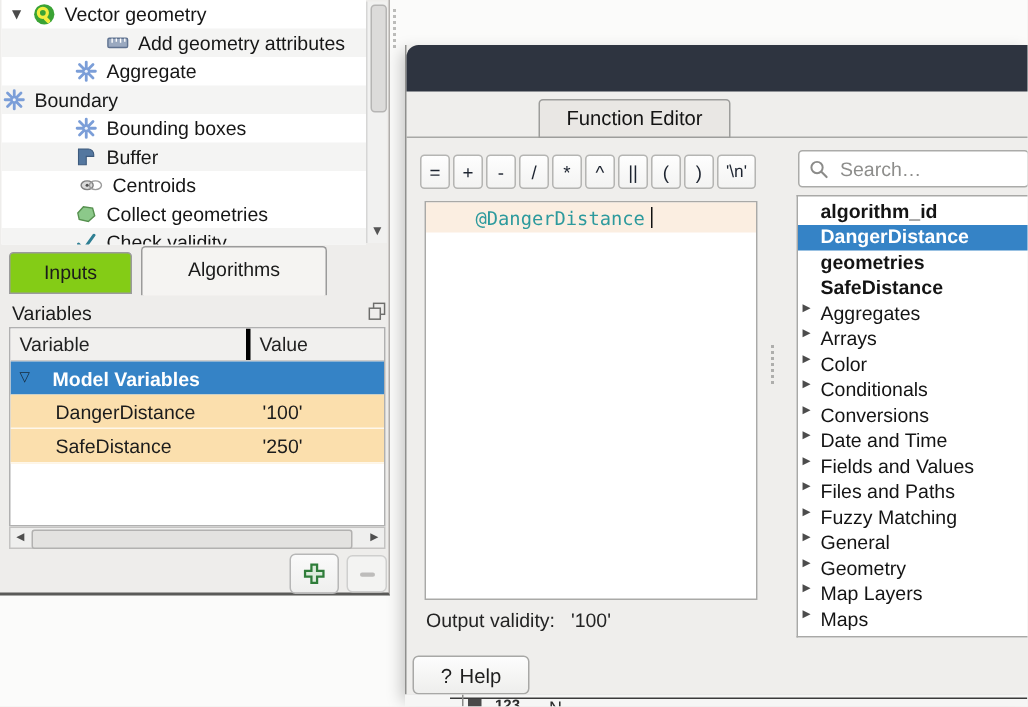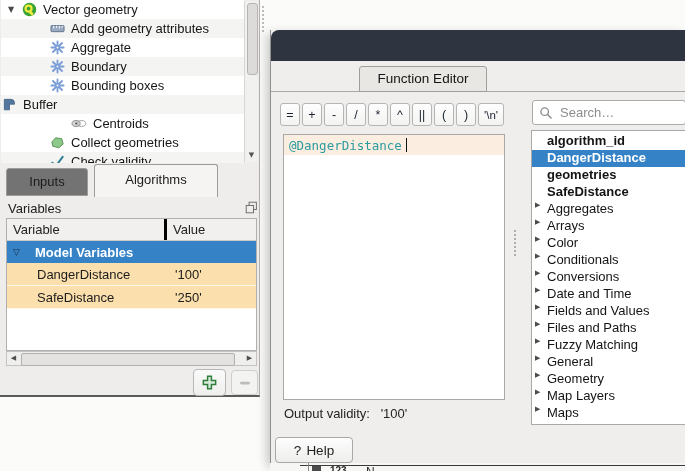--- a/index.html
+++ b/index.html
@@ -17,21 +17,21 @@
   .tree-row .expander{width:20px;text-align:center;font-size:8px;color:#4a4a4a;flex:0 0 auto;}
   .tree-row .ticon{width:16px;height:15px;flex:0 0 auto;display:inline-flex;align-items:center;justify-content:center;}
   .tree-row .tlabel{margin-left:6px;font-size:13px;color:#161616;}
   .tree-sb{position:absolute;left:244px;top:1px;width:14px;height:161px;background:#f1f1f0;border-left:1px solid #d6d6d5;box-sizing:border-box;}
   .sb-thumb{position:absolute;left:2px;top:2px;width:9px;height:70px;background:#dcdbda;border:1px solid #b6b5b4;border-radius:3px;}
   .sb-btn{position:absolute;left:0;bottom:1px;width:13px;height:13px;text-align:center;font-size:7px;color:#555;line-height:13px;}
 
   .tabstrip{position:absolute;left:0;top:163px;width:260px;height:35px;}
   .dtab{position:absolute;box-sizing:border-box;text-align:center;border:1px solid #9b9b9b;
         border-radius:3px 3px 0 0;font-size:13px;color:#1b1b1b;}
-  .dtab.inactive{left:6px;top:5px;width:82px;height:28px;line-height:26px;background:#737373;}
+  .dtab.inactive{left:6px;top:5px;width:82px;height:28px;line-height:26px;background:#84cc16;}
   .dtab.active{left:94px;top:1px;width:124px;height:33px;line-height:30px;background:#f5f4f2;border-bottom:none;z-index:2;}
   .hdots{position:absolute;left:125px;top:30px;width:22px;border-top:2px dotted #9a9a9a;}
 
   .varhdr{position:absolute;left:8px;top:201px;width:250px;height:15px;font-size:13px;color:#1b1b1b;}
   .float{position:absolute;right:0;top:0;width:13px;height:13px;display:inline-flex;}
 
   .vtable{position:absolute;left:6px;top:218px;width:251px;height:133px;background:#fff;
           border:1px solid #b0b0b0;box-sizing:border-box;overflow:hidden;}
   .vhead{display:flex;height:21px;background:#f1f0ee;border-bottom:1px solid #cccbca;align-items:center;}
   .vh{font-size:13px;color:#222;}
@@ -69,21 +69,21 @@
 
   .ops{position:absolute;left:9px;top:73px;display:flex;gap:2px;}
   .opbtn{width:20px;height:23px;box-sizing:border-box;border:1px solid #b5b5b3;border-radius:3px;
          background:linear-gradient(#fefefe,#f3f3f2);font-size:12.5px;color:#1d2430;
          display:inline-flex;align-items:center;justify-content:center;padding:0;font-family:"Liberation Sans",sans-serif;}
   .opbtn.wide{width:26px;font-size:11.5px;}
 
   .editor{position:absolute;left:12px;top:104px;width:222px;height:266px;background:#ffffff;
           border:1px solid #a9a9a7;box-sizing:border-box;}
   .curline{height:20px;background:#fbeee1;display:flex;align-items:center;padding-left:5px;}
-  .mono{font-family:"DejaVu Sans Mono",monospace;font-size:12.5px;color:#2d9a9d;}
+  .mono{font-family:"DejaVu Sans Mono",monospace;font-size:12.5px;color:#2d9a9d;margin-left:28px;}
   .caret{width:1px;height:14px;background:#111;margin-left:4px;}
   .esplit{position:absolute;left:243px;top:200px;height:26px;border-left:2px dotted #aeaeac;}
 
   .searchbox{position:absolute;left:261px;top:70px;width:154px;height:25px;background:#fff;
              border:1px solid #ababa9;border-radius:3px;box-sizing:border-box;display:flex;align-items:center;}
   .sic{margin-left:6px;display:inline-flex;}
   .sinput{border:none;outline:none;flex:1;margin-left:5px;font-size:13px;color:#333;background:transparent;
           font-family:"Liberation Sans",sans-serif;min-width:0;}
   .sinput::placeholder{color:#8d8d8b;opacity:1;}
 
@@ -122,42 +122,42 @@
           <span class="tri expander">▼</span>
           <span class="ticon">
             <svg width="15" height="15" viewBox="0 0 16 16">
               <circle cx="8" cy="8" r="7.2" fill="#3aa335"></circle>
               <circle cx="7" cy="7" r="3.2" fill="none" stroke="#f2ec3f" stroke-width="2.3"></circle>
               <rect x="9.2" y="9.2" width="5" height="2.8" rx="1" transform="rotate(45 9.2 9.2)" fill="#f2ec3f"></rect>
             </svg>
           </span>
           <span class="tlabel">Vector geometry</span>
         </div>
-        <div class="tree-row alt" style="padding-left: 48px;">
+        <div class="tree-row alt" style="padding-left: 69px;">
           <span class="ticon">
             <svg width="15" height="15" viewBox="0 0 16 16">
               <rect x="1" y="4.8" width="14" height="6.6" rx="1" fill="#9aa9c0" stroke="#5f7290"></rect>
               <path d="M4 5v3M7 5v2.3M10 5v3M13 5v2.3" stroke="#fff" stroke-width="1"></path>
             </svg>
           </span>
           <span class="tlabel">Add geometry attributes</span>
         </div>
         <div class="tree-row" style="padding-left: 48px;">
           <span class="ticon">
             <svg width="15" height="15" viewBox="0 0 16 16">
               <g stroke="#7b9ed8" stroke-width="2" stroke-linecap="round">
                 <path d="M8 1.5v13M1.5 8h13M3.2 3.2l9.6 9.6M12.8 3.2L3.2 12.8"></path>
               </g>
               <circle cx="8" cy="8" r="2.7" fill="#7b9ed8"></circle>
               <circle cx="8" cy="8" r="1.1" fill="#eef3fb"></circle>
             </svg>
           </span>
           <span class="tlabel">Aggregate</span>
         </div>
-        <div class="tree-row alt" style="padding-left: 48px;">
+        <div class="tree-row alt" style="">
           <span class="ticon">
             <svg width="15" height="15" viewBox="0 0 16 16">
               <g stroke="#7b9ed8" stroke-width="2" stroke-linecap="round">
                 <path d="M8 1.5v13M1.5 8h13M3.2 3.2l9.6 9.6M12.8 3.2L3.2 12.8"></path>
               </g>
               <circle cx="8" cy="8" r="2.7" fill="#7b9ed8"></circle>
               <circle cx="8" cy="8" r="1.1" fill="#eef3fb"></circle>
             </svg>
           </span>
           <span class="tlabel">Boundary</span>
@@ -167,29 +167,29 @@
             <svg width="15" height="15" viewBox="0 0 16 16">
               <g stroke="#7b9ed8" stroke-width="2" stroke-linecap="round">
                 <path d="M8 1.5v13M1.5 8h13M3.2 3.2l9.6 9.6M12.8 3.2L3.2 12.8"></path>
               </g>
               <circle cx="8" cy="8" r="2.7" fill="#7b9ed8"></circle>
               <circle cx="8" cy="8" r="1.1" fill="#eef3fb"></circle>
             </svg>
           </span>
           <span class="tlabel">Bounding boxes</span>
         </div>
-        <div class="tree-row alt" style="">
+        <div class="tree-row alt" style="padding-left: 48px;">
           <span class="ticon">
             <svg width="15" height="15" viewBox="0 0 16 16">
               <path d="M2.5 2.5h7a3.8 3.8 0 0 1 3.8 3.8v1.4H8v6H2.5z" fill="#54779f" stroke="#3d5a7d" stroke-width=".8"></path>
             </svg>
           </span>
           <span class="tlabel">Buffer</span>
         </div>
-        <div class="tree-row" style="padding-left: 70px;">
+        <div class="tree-row" style="padding-left: 52px;">
           <span class="ticon">
             <svg width="16" height="15" viewBox="0 0 17 16">
               <ellipse cx="5.4" cy="8" rx="4.3" ry="3.1" fill="#dadada" stroke="#7f7f7f"></ellipse>
               <ellipse cx="11.3" cy="8" rx="4.3" ry="3.1" fill="none" stroke="#9b9b9b"></ellipse>
               <circle cx="5.4" cy="8" r="1.1" fill="#4f4f4f"></circle>
             </svg>
           </span>
           <span class="tlabel">Centroids</span>
         </div>
         <div class="tree-row" style="padding-left: 48px;">

